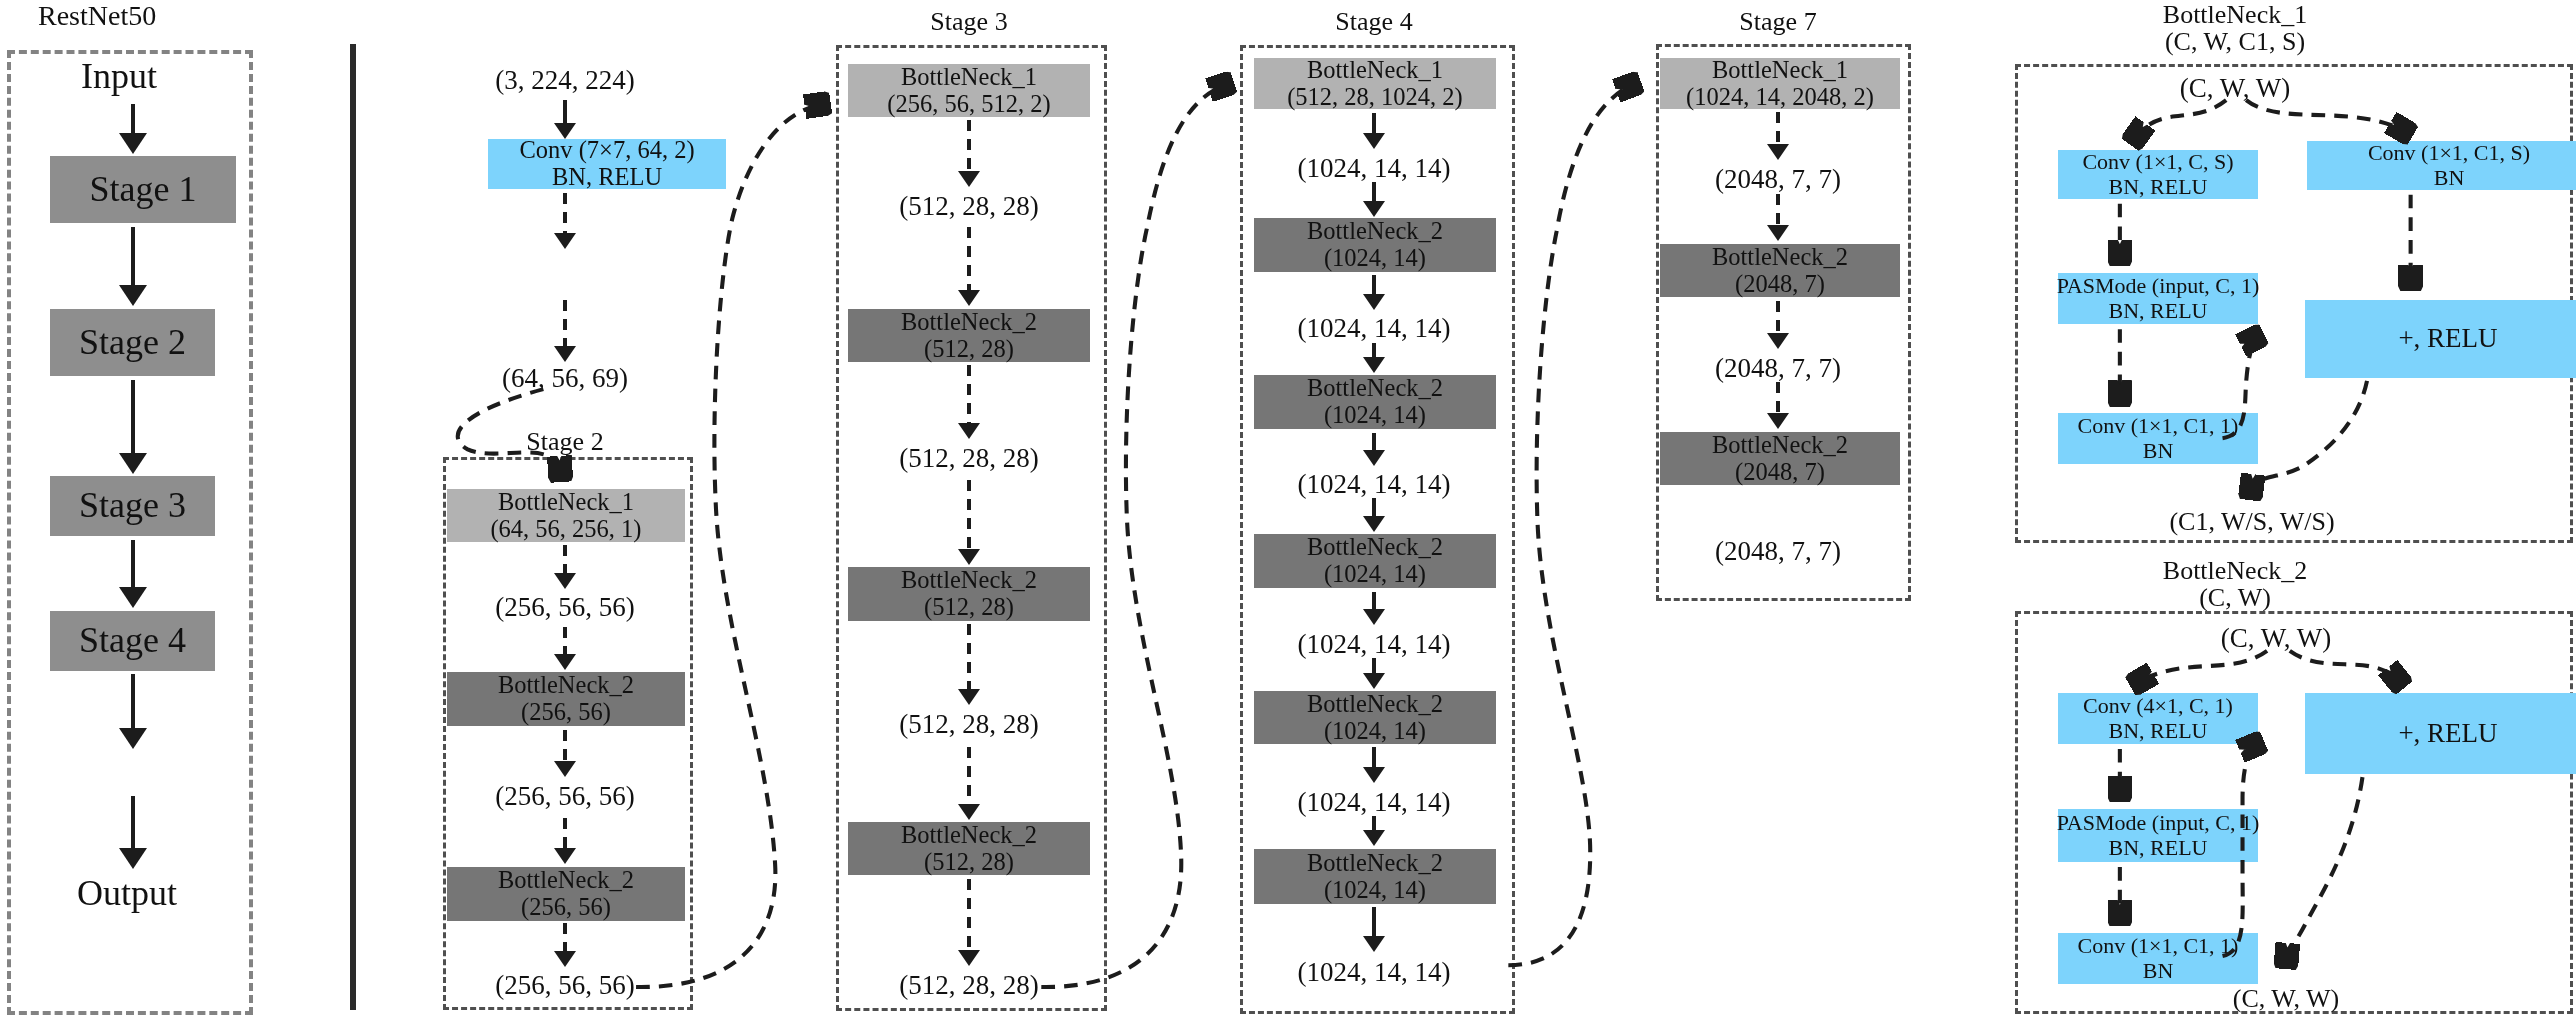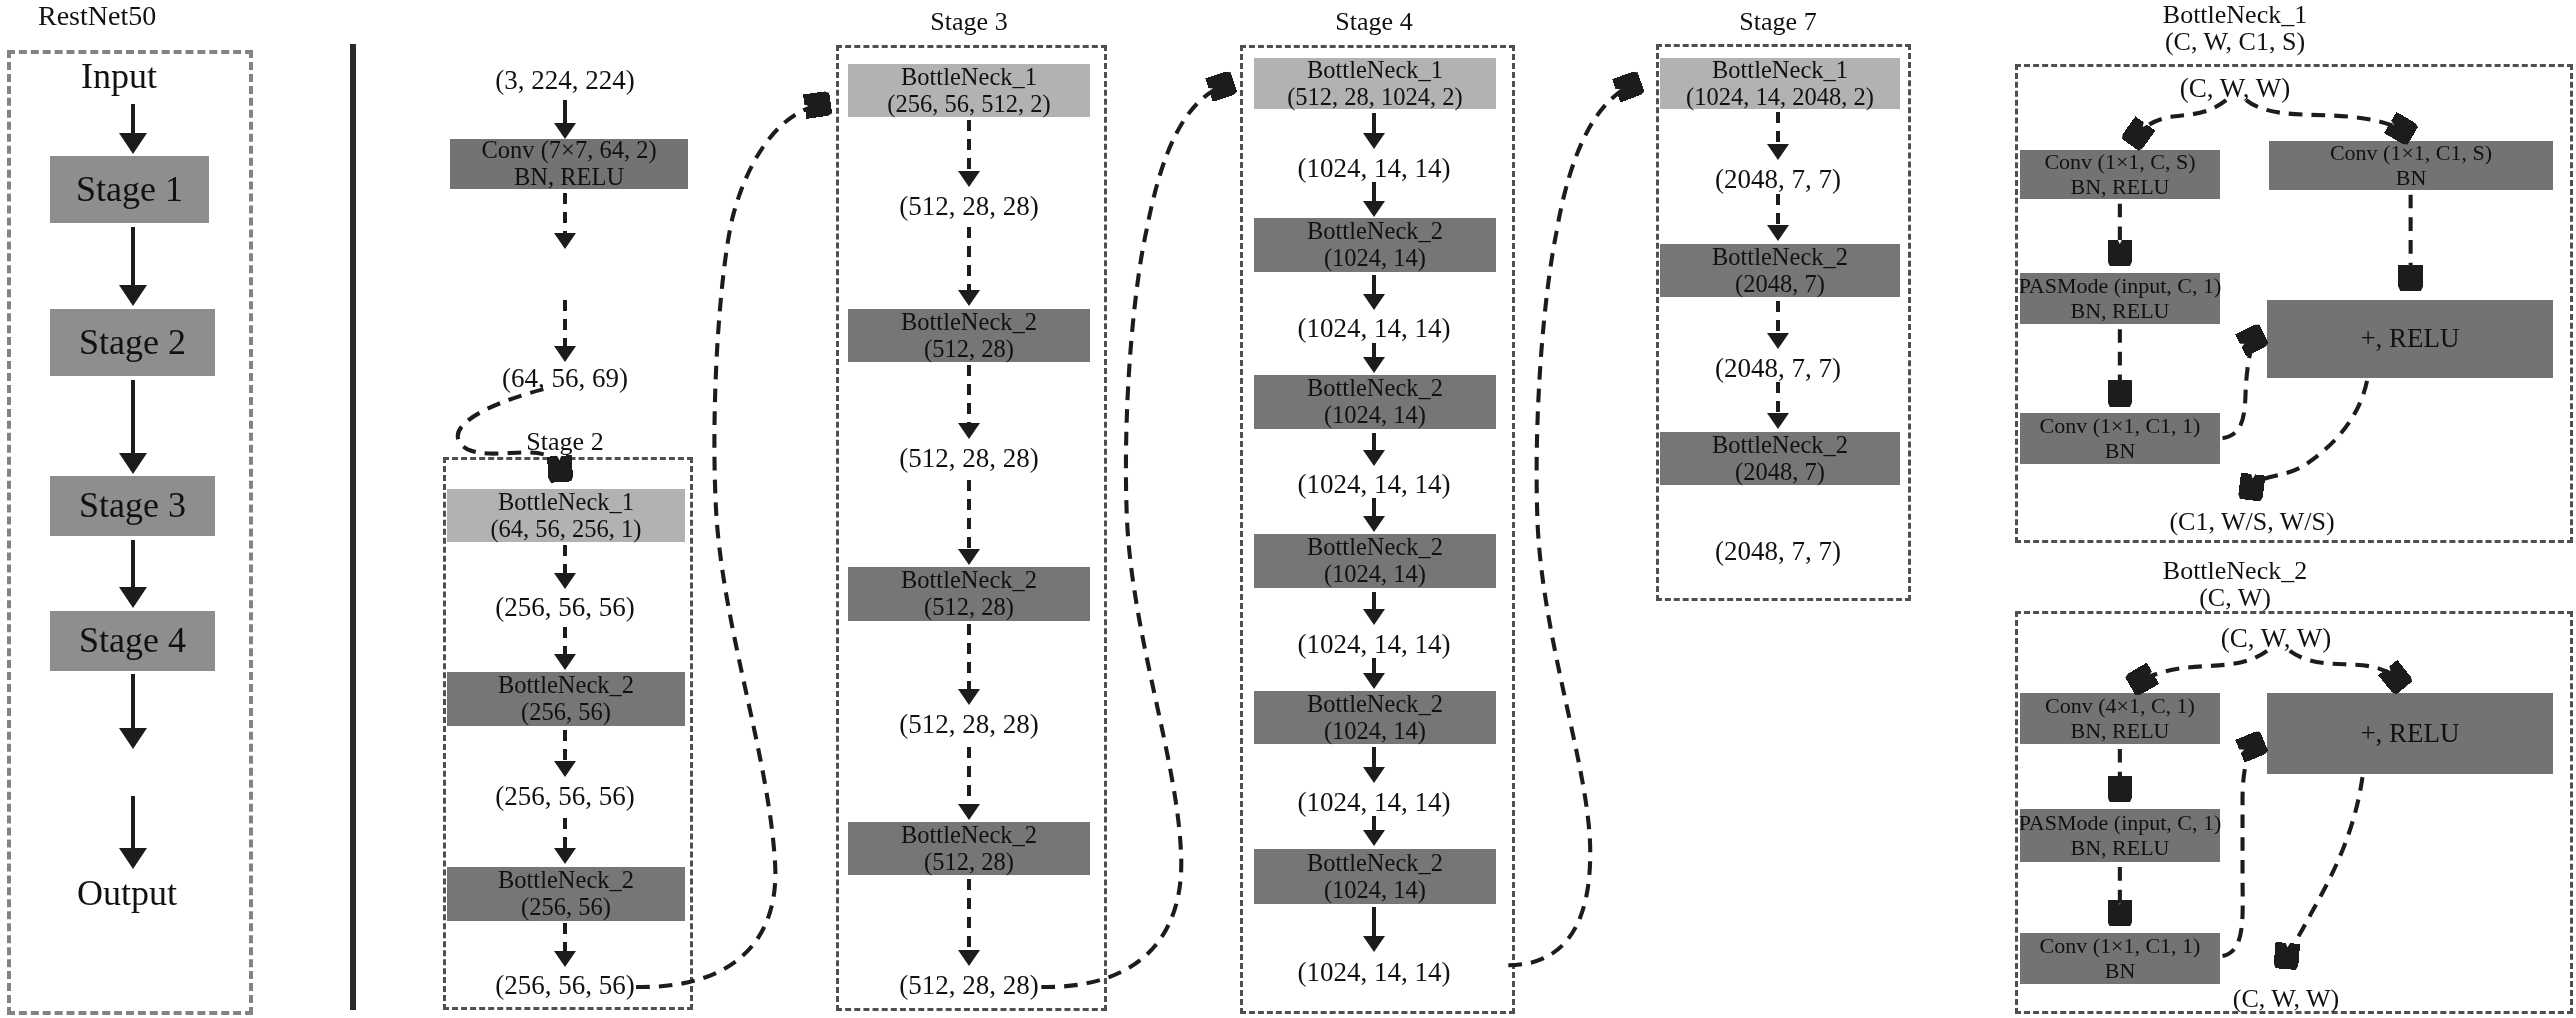--- a/index.html
+++ b/index.html
@@ -6,21 +6,21 @@
   #canvas{position:relative;width:2576px;height:1019px;background:#ffffff;overflow:hidden;
           font-family:"Liberation Serif","DejaVu Serif",serif;color:#111;}
   .dbox{position:absolute;border:3.6px dashed #4f4f4f;}
   .dbox.lpanel{border:4.5px dashed #838383;}
   .shead{position:absolute;transform:translateX(-50%);font-size:26px;white-space:nowrap;}
   .tlabel{position:absolute;transform:translateX(-50%);font-size:27px;white-space:nowrap;}
   .nbox{position:absolute;display:flex;flex-direction:column;justify-content:center;align-items:center;
         text-align:center;font-size:24.5px;line-height:1.1;}
   .nbox.small{font-size:22px;}
   .nbox .line{display:block;white-space:nowrap;}
-  .light{background:#737373;}
+  .light{background:#7dd3fc;margin-left:38px;}
   .bn1{background:#b2b2b2;}
   .bn2{background:#767676;}
   .stagebox{background:#8e8e8e;font-size:36px;}
   .bigtxt{position:absolute;transform:translateX(-50%);font-size:36px;white-space:nowrap;}
   .title{position:absolute;font-size:28px;white-space:nowrap;}
   .arr{position:absolute;width:23.6px;margin-left:-11.8px;display:flex;flex-direction:column;align-items:center;}
   .arr .shaft{width:4.5px;flex:1;background:repeating-linear-gradient(to bottom,#1c1c1c 0 11px,rgba(0,0,0,0) 11px 19px);}
   .arr.solid .shaft{background:#1c1c1c;}
   .arr .head{width:0;height:0;border:11px solid transparent;border-top:16.4px solid #1c1c1c;border-bottom:0;}
   .arr.big{width:31px;margin-left:-15.4px;}
@@ -34,21 +34,21 @@
 
 <div id="canvas">
 
   <div class="title" style="left:38px;top:0px;">RestNet50</div>
   <div class="dbox lpanel" style="left:7.3px;top:50px;width:238px;height:957px;"></div>
   <div class="bigtxt" style="left:119px;top:55px;">Input</div>
   <div class="arr big solid" style="left:133px;top:104px;height:50px;">
       <div class="shaft"></div>
       <div class="head"></div>
     </div>
-  <div class="nbox stagebox" style="left:50px;top:156px;width:159px;height:67px;">
+  <div class="nbox stagebox" style="left:50px;top:156px;width:186px;height:67px;">
       <span class="line">Stage 1</span>
     </div>
   <div class="arr big solid" style="left:133px;top:227px;height:79px;">
       <div class="shaft"></div>
       <div class="head"></div>
     </div>
   <div class="nbox stagebox" style="left:50px;top:309px;width:165px;height:67px;">
       <span class="line">Stage 2</span>
     </div>
   <div class="arr big solid" style="left:133px;top:380px;height:94px;">

